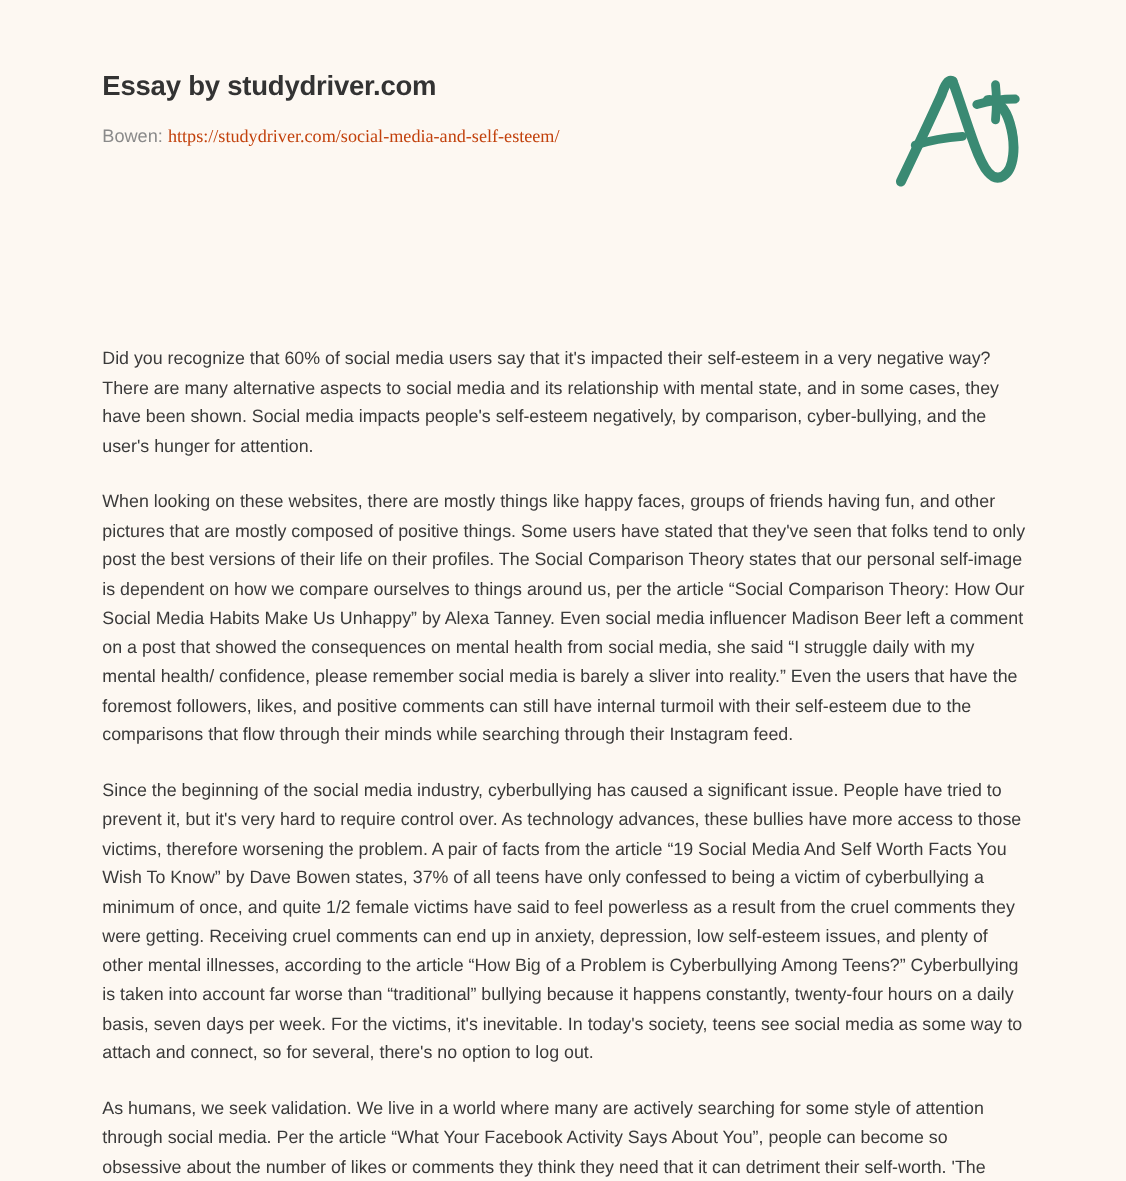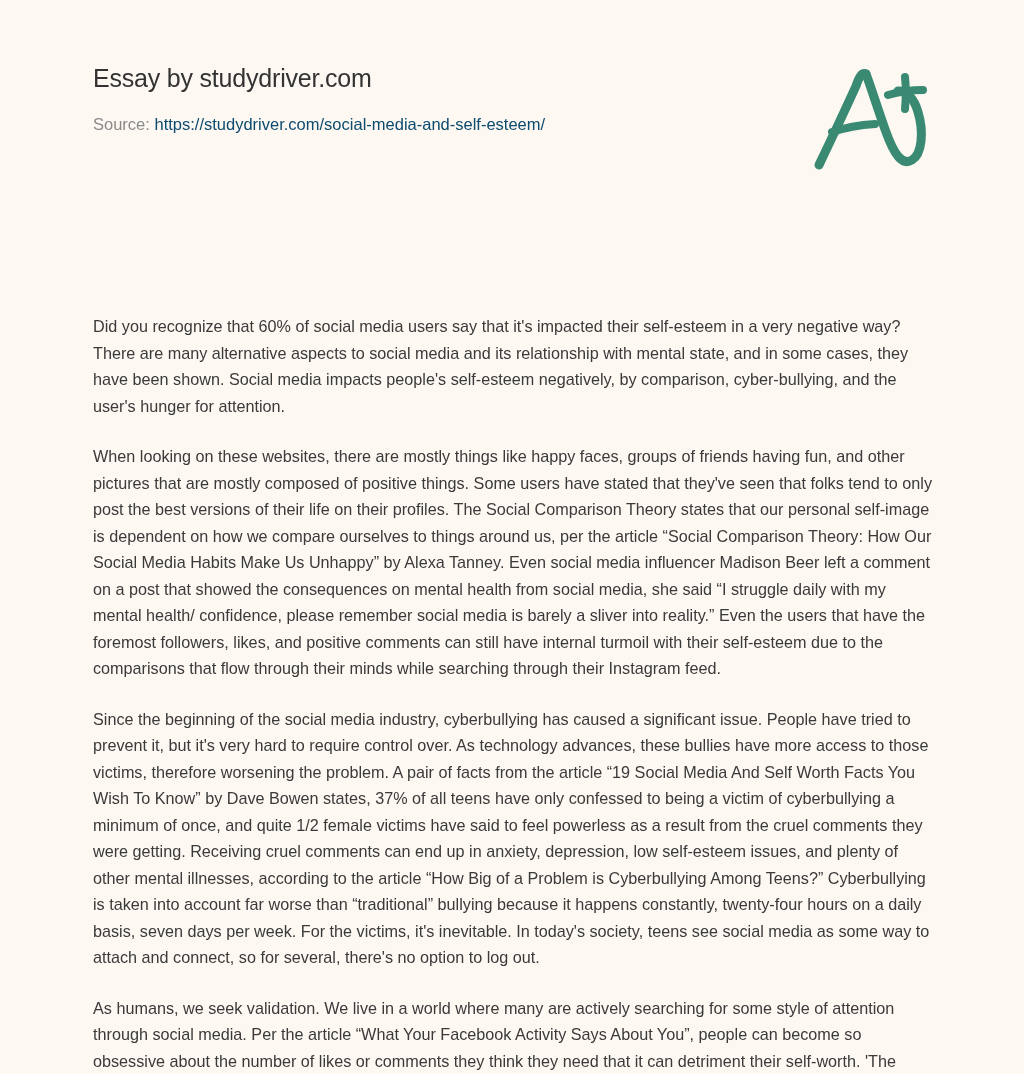--- a/index.html
+++ b/index.html
@@ -23,41 +23,42 @@
 
   
   .header {
     position: absolute;
     left: 93px;
     top: 62px;
     width: 700px;
   }
   .site-byline {
     font-size: 25px;
-    font-weight: normal;
+    font-weight: bold;
     color: #333333;
     letter-spacing: -0.2px;
     line-height: 32px;
     margin: 0;
     white-space: nowrap;
   }
   .source-line {
     margin: 0;
     margin-top: 19px;
     font-size: 16.5px;
     line-height: 22px;
     color: #8a8a8a;
     white-space: nowrap;
   }
   .source-label {
     color: #8a8a8a;
   }
   .source-url {
-    color: #0c4a6e;
+    color: #c2410c;
     text-decoration: none;
+    font-family: Liberation Serif, serif;
   }
 
   
   .logo {
     position: absolute;
     left: 806px;
     top: 62px;
     width: 128px;
     height: 110px;
   }
@@ -95,21 +96,21 @@
   }
 </style>
 </head>
 <body>
 
 <div class="page">
 
   <div class="header">
     <h2 class="site-byline">Essay by studydriver.com</h2>
     <p class="source-line">
-      <span class="source-label">Source:</span>
+      <span class="source-label">Bowen:</span>
       <a class="source-url" href="#">https://studydriver.com/social-media-and-self-esteem/</a>
     </p>
   </div>
 
   <div class="logo">
     <svg width="128" height="110" viewBox="0 0 128 110" aria-hidden="true">
       <g fill="none" stroke="#3a8a73" stroke-linecap="round" stroke-linejoin="round">
 
         <path d="M13 103 C 24 80, 40 46, 50 24 C 53 15, 56 10, 60 12" stroke-width="9"></path>
 

